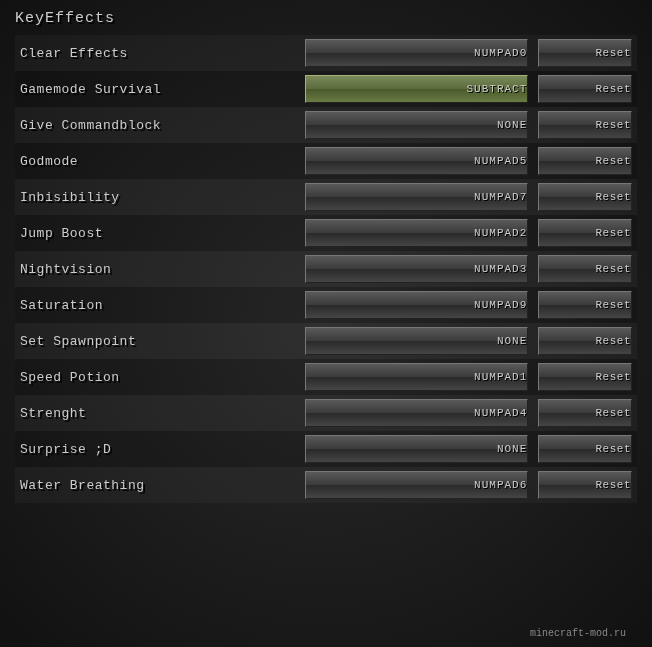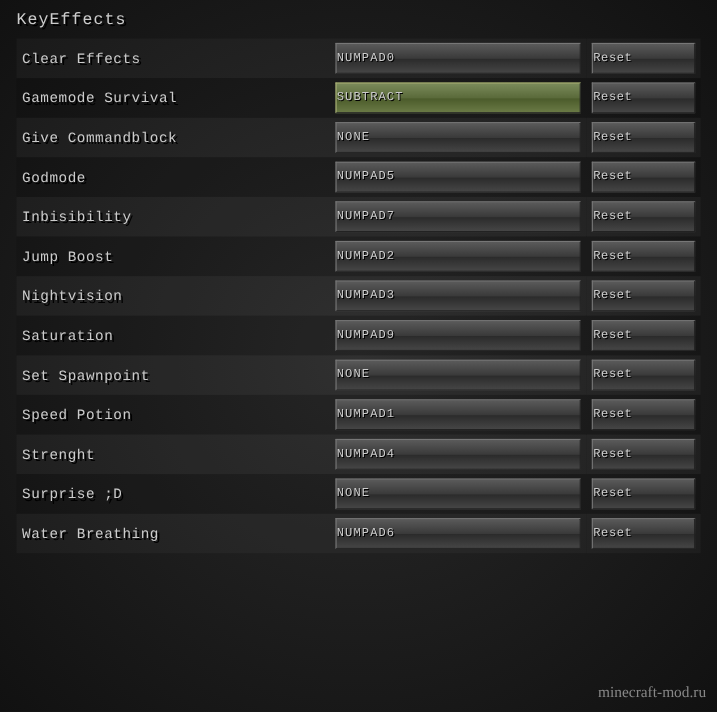--- a/index.html
+++ b/index.html
@@ -77,55 +77,56 @@
       width: 100%;
       height: 28px;
       background: linear-gradient(to bottom, #5a5a5a 0%, #3a3a3a 50%, #2a2a2a 51%, #454545 100%);
       border: 1px solid #222;
       border-top: 1px solid #777;
       border-left: 1px solid #777;
       color: #cccccc;
       font-family: 'Courier New', Courier, monospace;
       font-size: 11px;
       letter-spacing: 1px;
-      text-align: left;
+      text-align: right;
       cursor: pointer;
       text-shadow: 1px 1px 0px #000;
+      padding-left: 34px;
     }
 
     .key-button.highlight {
       background: linear-gradient(to bottom, #7a8a5a 0%, #5a6a3a 50%, #4a5a2a 51%, #6a7a45 100%);
       border-top: 1px solid #aab077;
       border-left: 1px solid #aab077;
     }
 
     .reset-button {
       display: block;
       width: 100%;
       height: 28px;
       background: linear-gradient(to bottom, #5a5a5a 0%, #3a3a3a 50%, #2a2a2a 51%, #454545 100%);
       border: 1px solid #222;
       border-top: 1px solid #777;
       border-left: 1px solid #777;
       color: #cccccc;
       font-family: 'Courier New', Courier, monospace;
       font-size: 11px;
       letter-spacing: 0.5px;
-      text-align: left;
+      text-align: right;
       cursor: pointer;
       text-shadow: 1px 1px 0px #000;
     }
 
     .watermark {
       position: absolute;
       bottom: 8px;
-      right: 10px;
-      font-size: 14px;
+      right: 26px;
+      font-size: 10px;
       color: #888;
-      font-family: Liberation Serif, serif;
+      font-family: Liberation Mono, monospace;
     }
   </style>
 </head>
 <body>
 
 <div class="container">
   <div class="title">KeyEffects</div>
   <table class="table">
     <tbody id="table-body">
         <tr>

